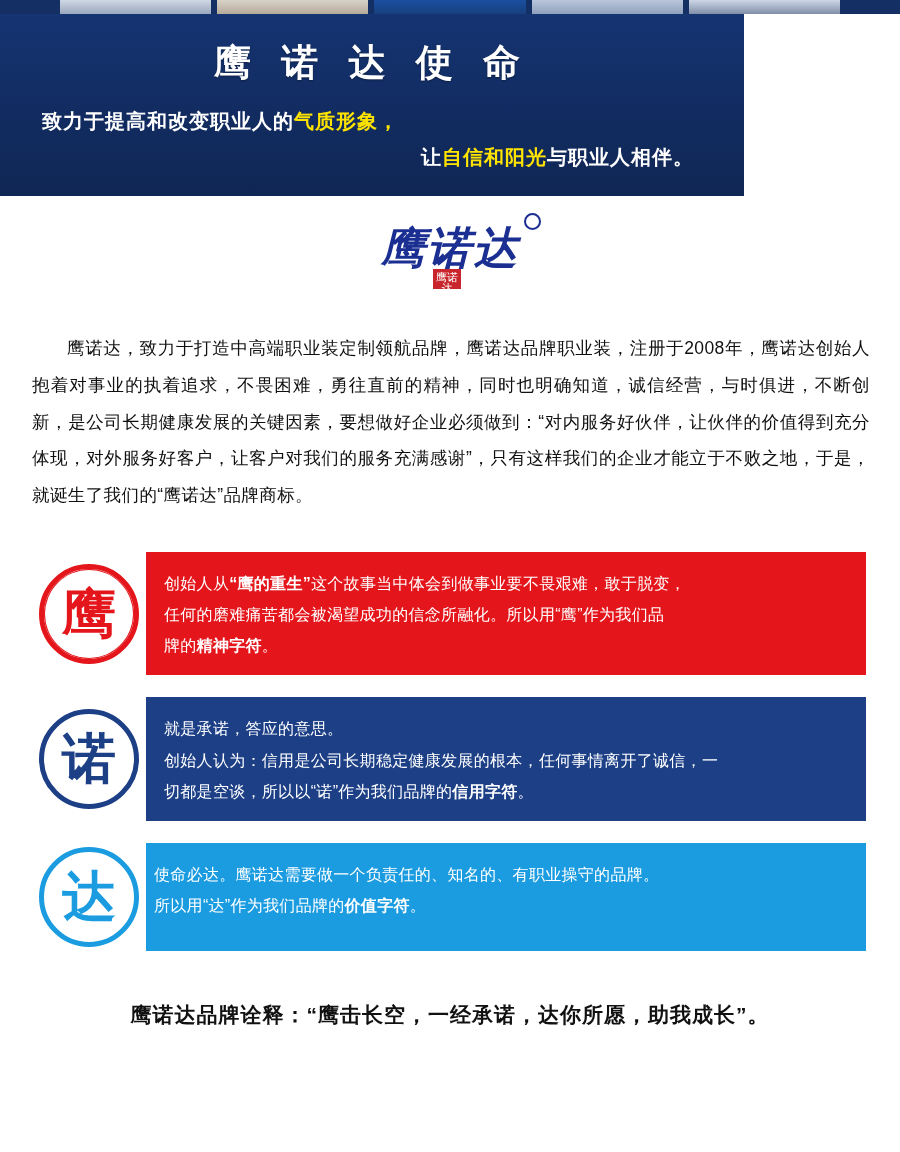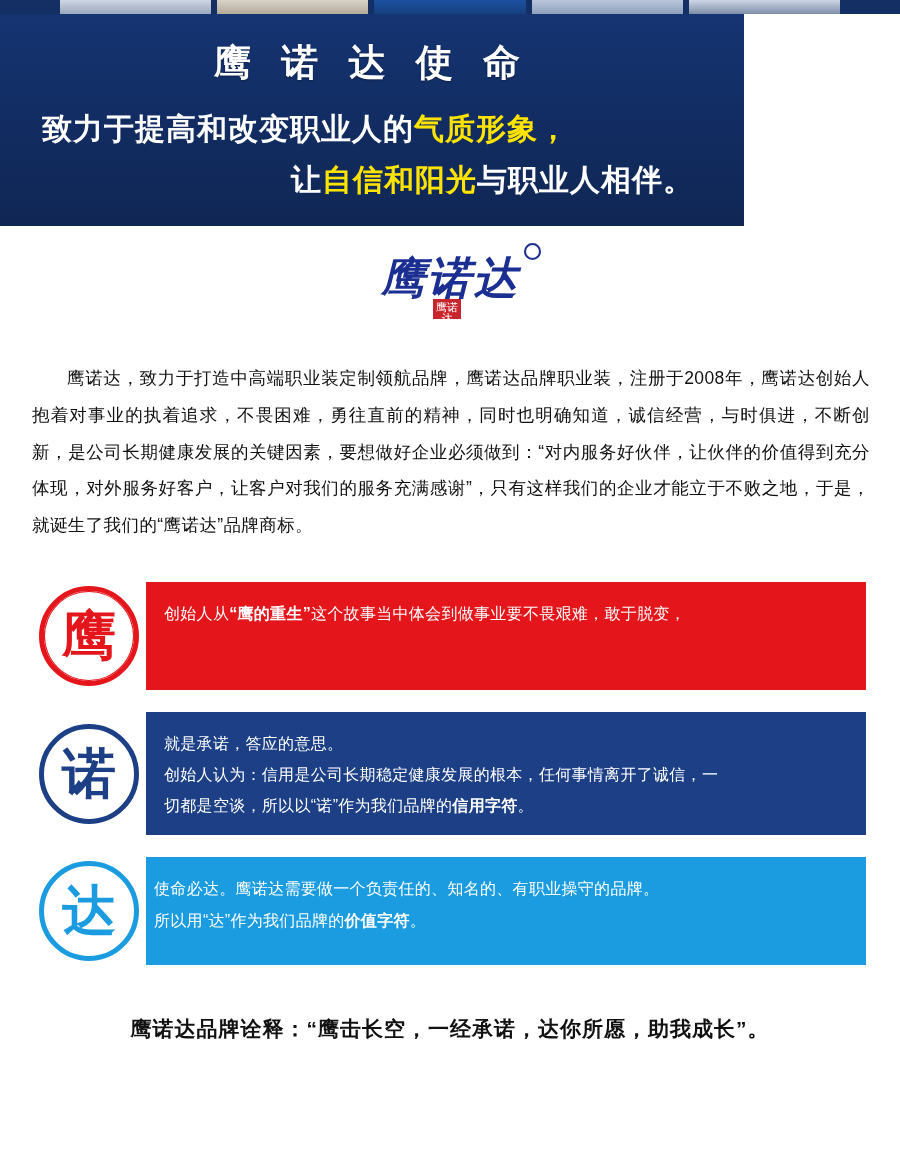--- a/index.html
+++ b/index.html
@@ -55,21 +55,21 @@
   .banner-title {
     text-align: center;
     font-size: 37px;
     font-weight: bold;
     letter-spacing: 10px;
     color: #ffffff;
     margin: 6px 0 18px 0;
     text-shadow: 0 1px 2px rgba(0,0,0,.35);
   }
   .banner-line {
-    font-size: 30px;
+    font-size: 20px;
     font-weight: bold;
     line-height: 1.5;
     letter-spacing: 1px;
   }
   .banner-line.l1 { text-align: left; padding-left: 8px; }
   .banner-line.l2 { text-align: right; padding-right: 16px; margin-top: 6px; }
   .hl {
     color: #ffe400;
   }
 
@@ -263,20 +263,22 @@
   <div class="blocks">
 
     <div class="block red">
       <div class="glyph-box">
         <div class="glyph-circle">
           <span class="glyph-char">鹰</span>
         </div>
       </div>
       <div class="body-box">
         <p><span>创始人从</span><span class="b">“鹰的重生”</span><span>这个故事当中体会到做事业要不畏艰难，敢于脱变，</span></p>
+        <p>任何的磨难痛苦都会被渴望成功的信念所融化。所以用“鹰”作为我们品</p>
+        <p><span>牌的</span><span class="b">精神字符</span><span>。</span></p>
       </div>
     </div>
 
     <div class="block navy">
       <div class="glyph-box">
         <div class="glyph-circle">
           <span class="glyph-char">诺</span>
         </div>
       </div>
       <div class="body-box">

